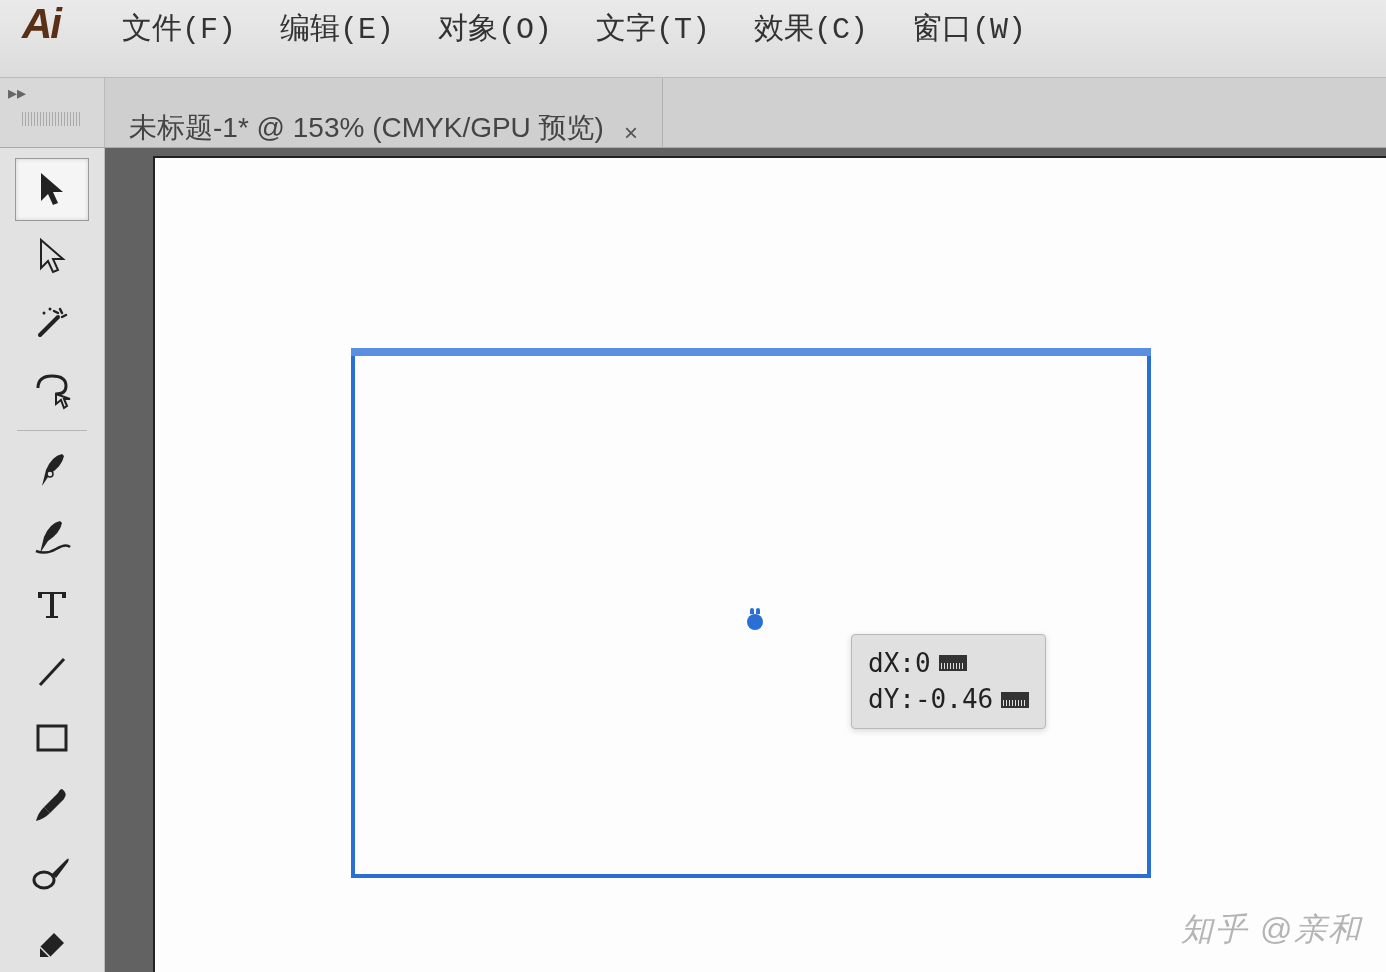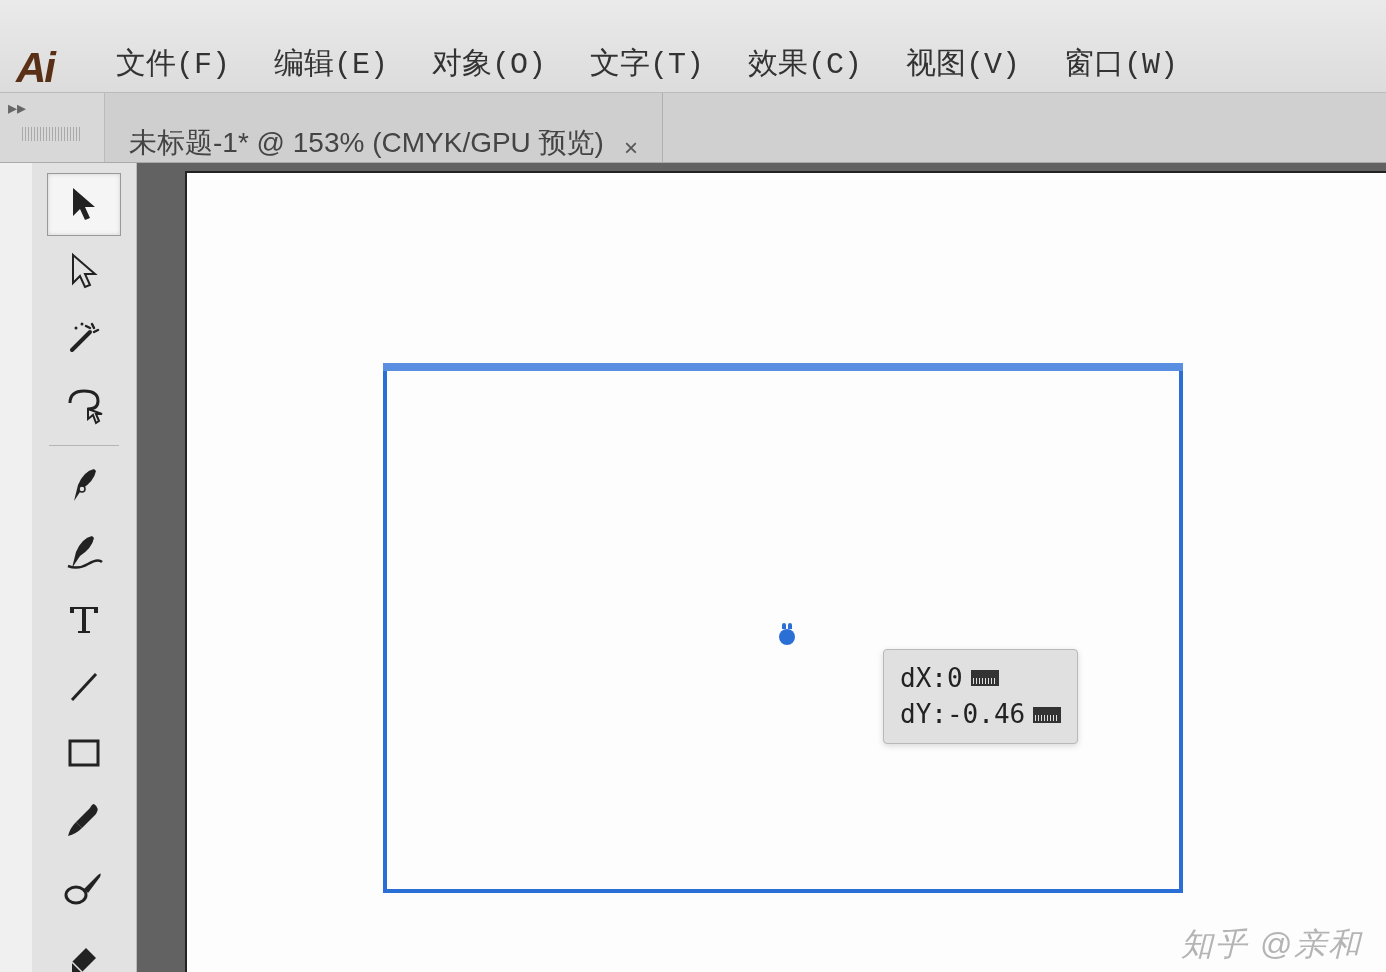--- a/index.html
+++ b/index.html
@@ -5,25 +5,25 @@
     * { margin: 0; padding: 0; box-sizing: border-box; }
     body {
       font-family: "Microsoft YaHei", "SimSun", sans-serif;
       background: #f0f0f0;
       width: 1386px;
       height: 972px;
       overflow: hidden;
       position: relative;
     }
     .menubar {
-      height: 93px;
+      height: 78px;
       background: linear-gradient(to bottom, #eaeaea, #dcdcdc);
       display: flex;
-      align-items: flex-end;
-      padding: 0 4px;
+      align-items: flex-start;
+      padding: 0 10px;
       border-bottom: 1px solid #bbb;
     }
     .app-logo {
       font-family: "Arial", sans-serif;
       font-size: 42px;
       font-weight: bold;
       color: #593016;
       margin-right: 40px;
       margin-left: 12px;
       letter-spacing: -2px;
@@ -80,21 +80,20 @@
     }
     .doc-tab-close {
       font-size: 24px;
       color: #555;
       margin-left: 20px;
       cursor: pointer;
     }
     .workspace {
       display: flex;
       height: calc(972px - 78px - 70px);
-      padding-left: 32px;
     }
     .toolbox {
       width: 105px;
       background: #e2e2e2;
       border-right: 1px solid #bbb;
       display: flex;
       flex-direction: column;
       align-items: center;
       padding-top: 8px;
     }
@@ -230,21 +229,20 @@
 </head>
 <body>
 
 <div class="menubar">
   <div class="app-logo">Ai</div>
   <div class="menu-item">文件(F)</div>
   <div class="menu-item">编辑(E)</div>
   <div class="menu-item">对象(O)</div>
   <div class="menu-item">文字(T)</div>
   <div class="menu-item">效果(C)</div>
-  <div class="menu-item">视图(V)</div>
   <div class="menu-item">窗口(W)</div>
 </div>
 
 <div class="tabbar">
   <div class="toolbox-header">
     <span class="toolbox-collapse">▸▸</span>
     <div class="toolbox-grip"></div>
   </div>
   <div class="doc-tab">
     <span class="doc-tab-title">未标题-1* @ 153% (CMYK/GPU 预览)</span>

